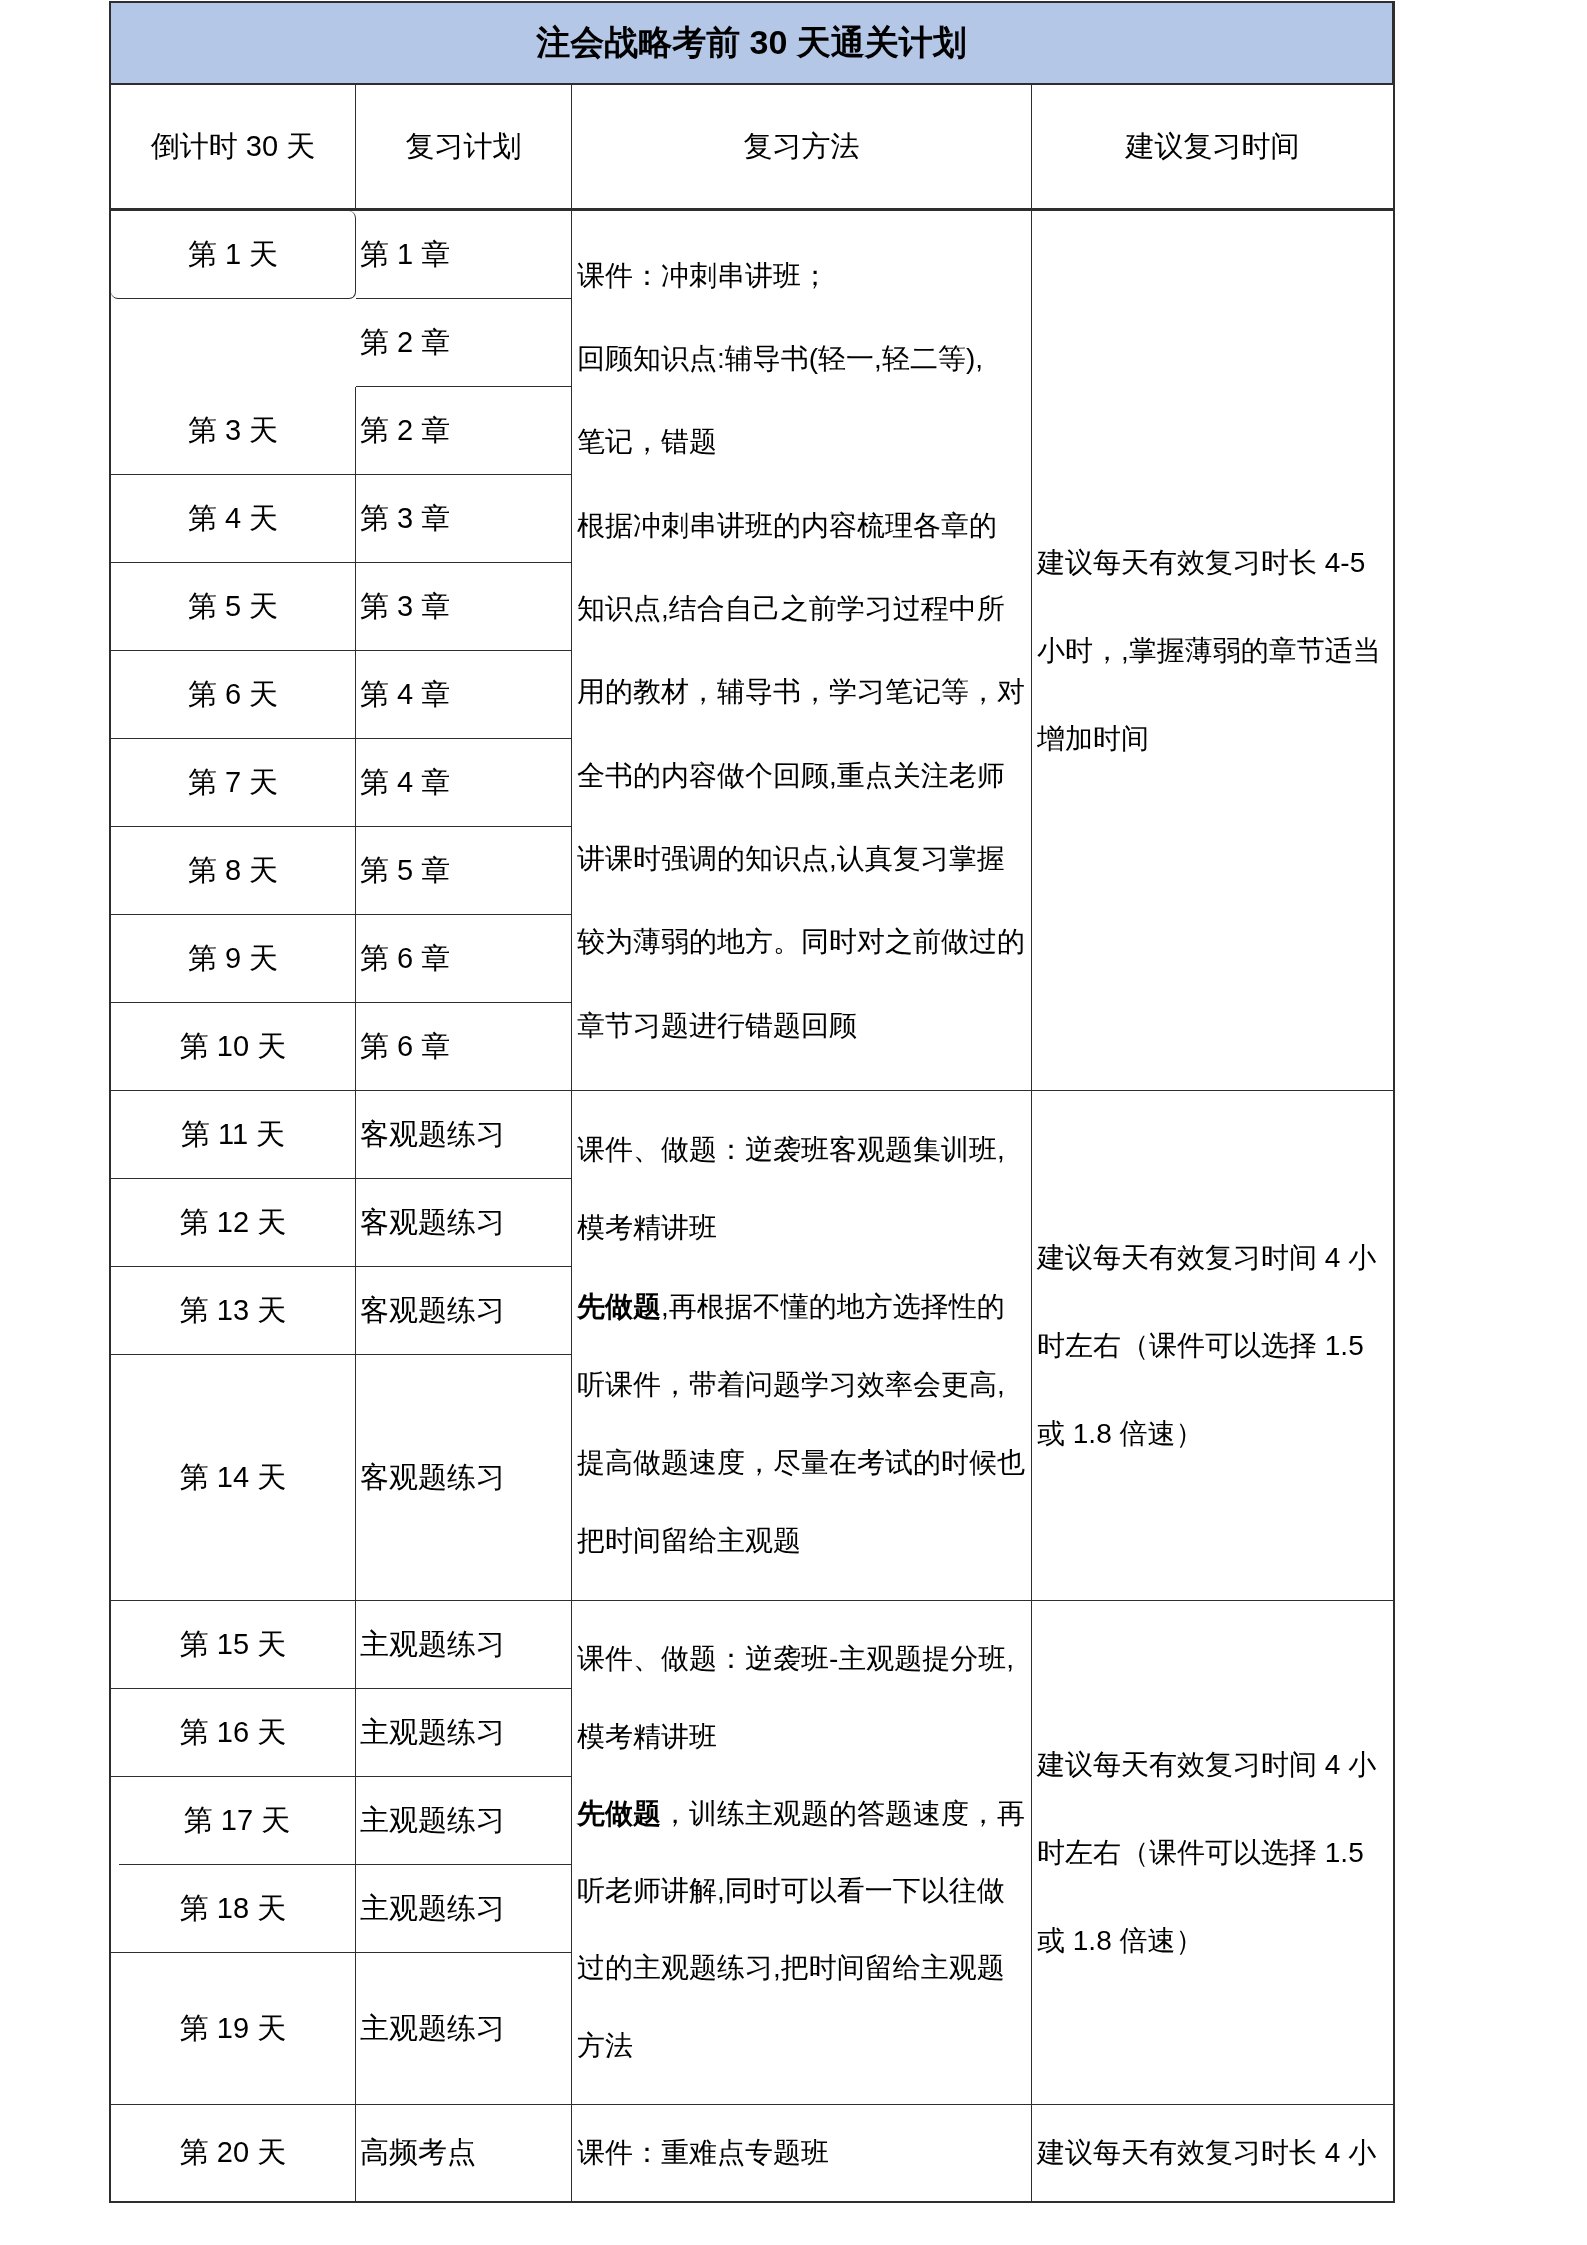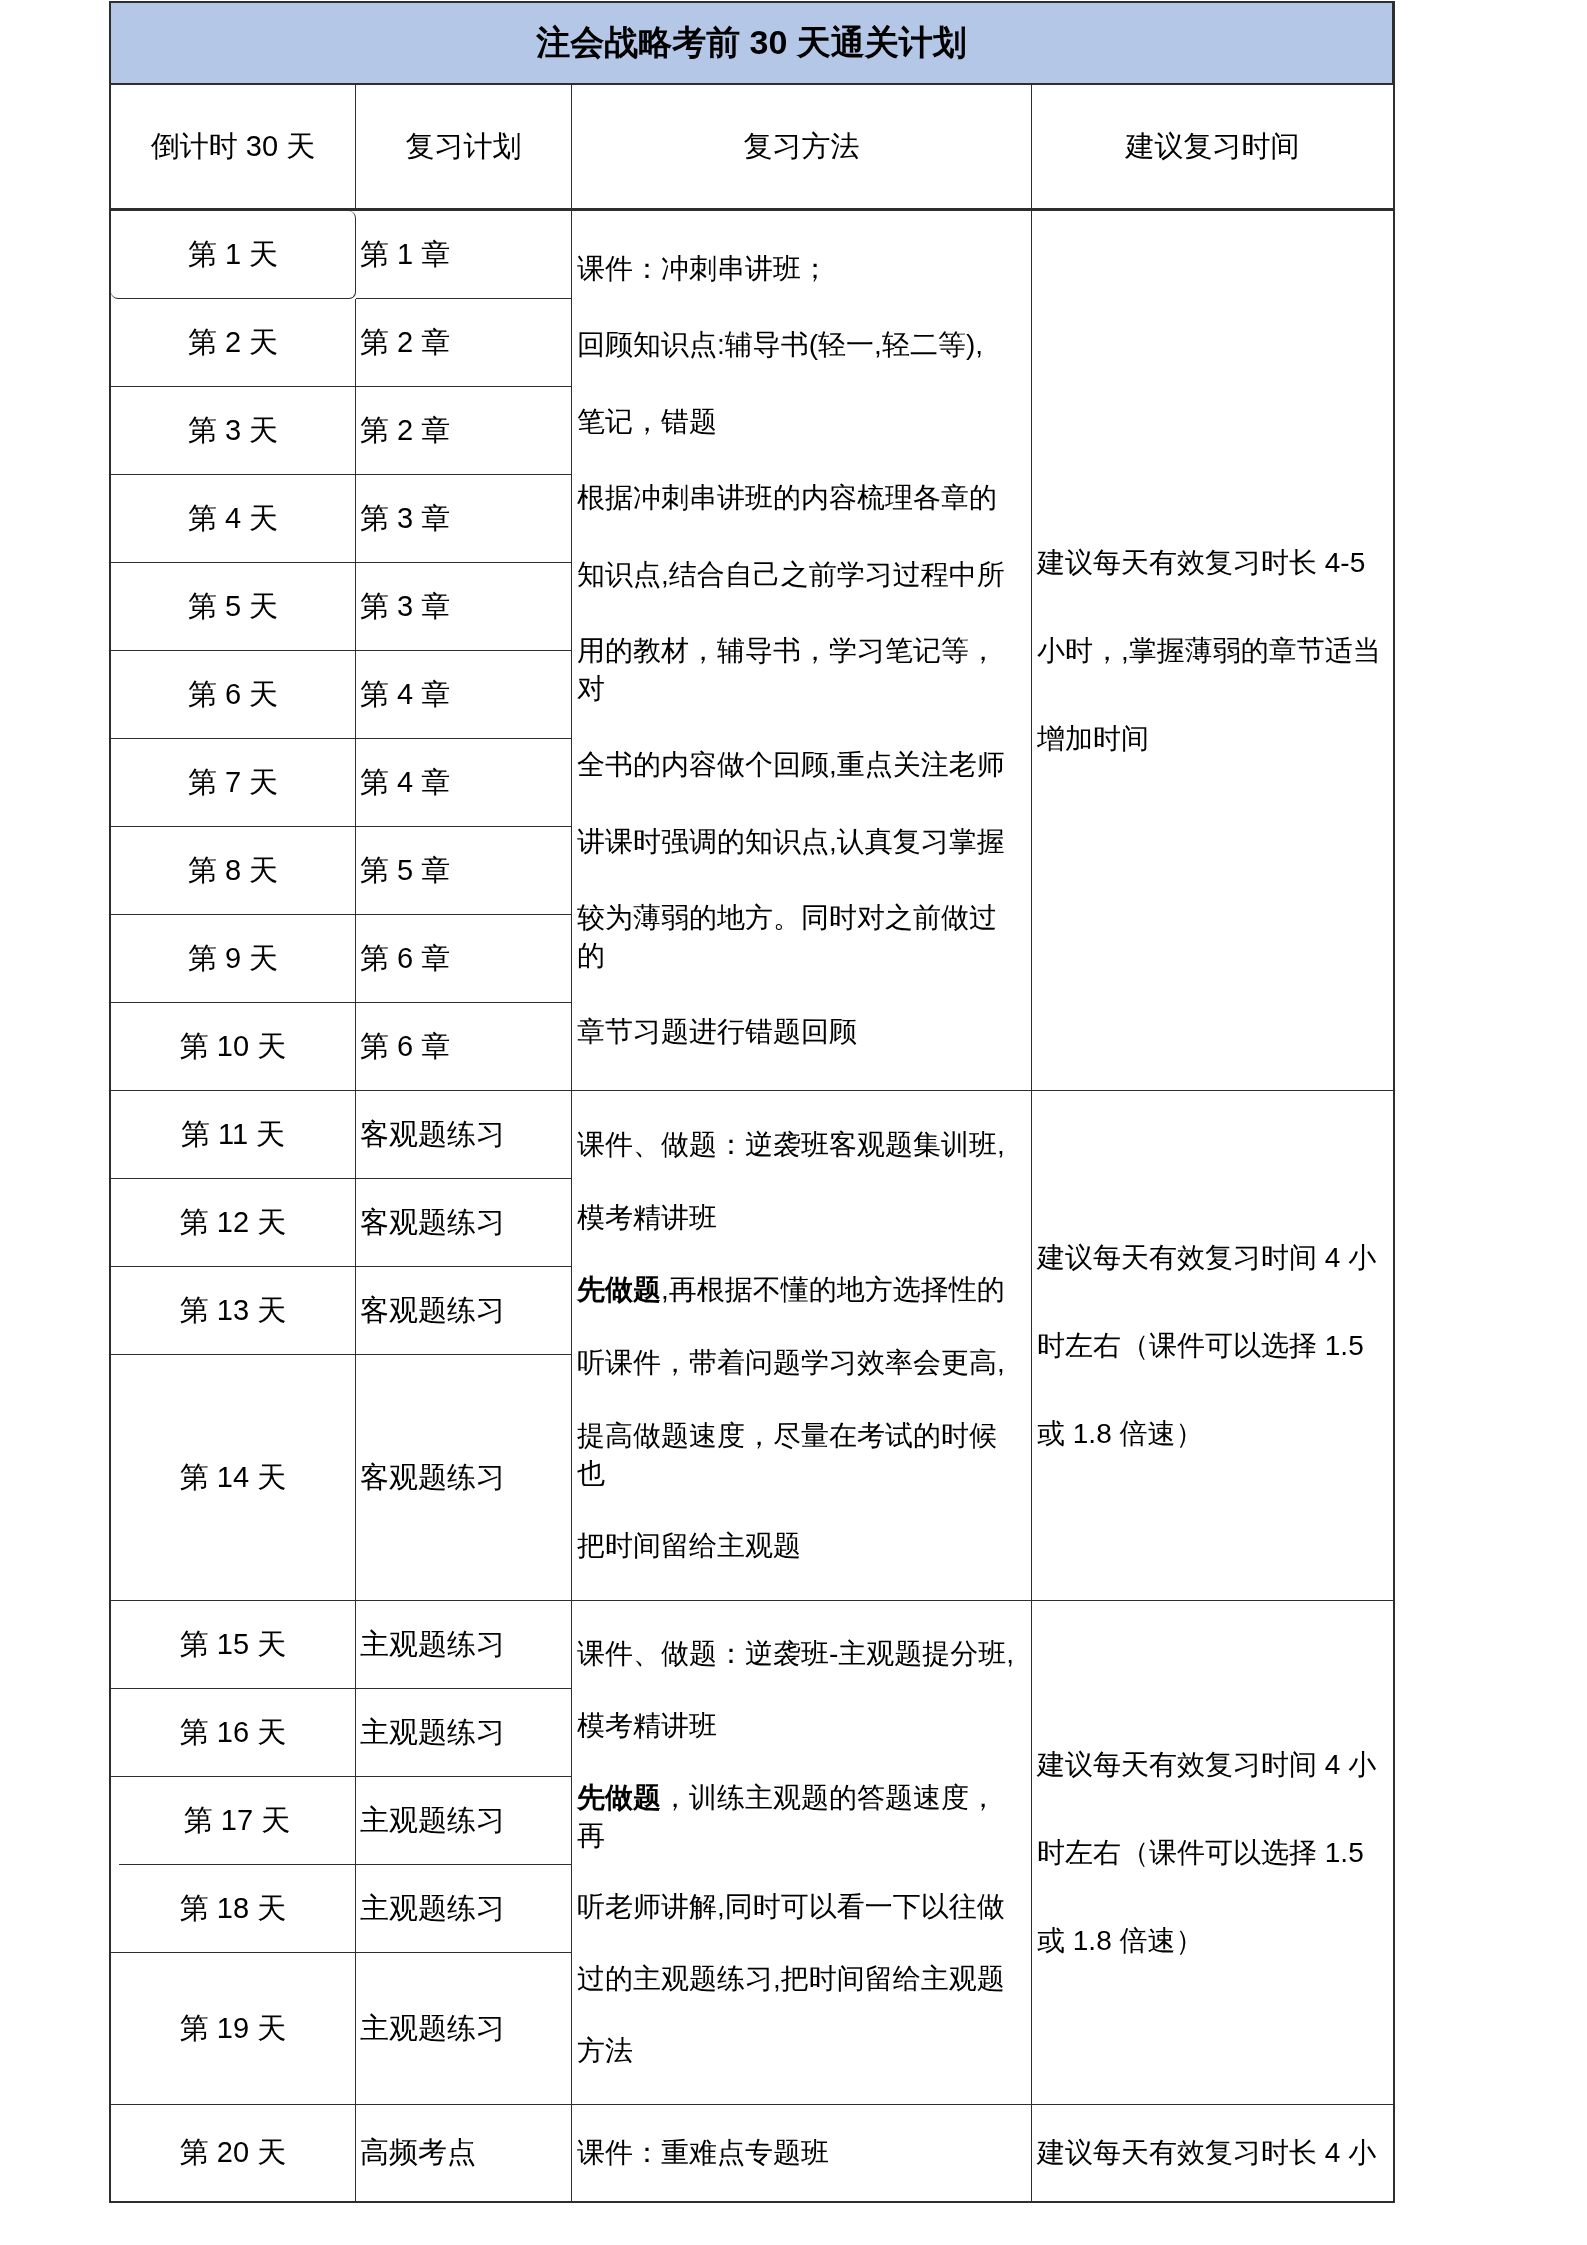--- a/index.html
+++ b/index.html
@@ -45,21 +45,21 @@
     display:flex;align-items:center;justify-content:center;
     font-size:29px;
   }
   .plan-cell{
     display:flex;align-items:center;justify-content:flex-start;
     padding-left:4px;
     font-size:29px;
   }
   .method-cell{
     display:flex;flex-direction:column;justify-content:space-evenly;
-    padding-left:5px;padding-right:12px;
+    padding-left:5px;padding-right:2px;
     font-size:28px;
   }
   .method-line{line-height:1.35;}
   .method-line .seg-bold{font-weight:700;}
   .time-cell{
     display:flex;flex-direction:column;justify-content:center;
     padding-left:5px;padding-right:2px;
     font-size:28px;
   }
   .time-line{line-height:88px;white-space:nowrap;}
@@ -69,21 +69,20 @@
 
 <div class="plan-table" style="grid-template-rows: 82px 126px 88px 88px 88px 88px 88px 88px 88px 88px 88px 88px 88px 88px 88px 246px 88px 88px 88px 88px 152px 96px;">
   <div class="cell title-cell" style="background: rgb(180, 199, 231);">注会战略考前 30 天通关计划</div>
   <div class="cell header-cell" style="grid-column:1;grid-row:2;">倒计时 30 天</div>
   <div class="cell header-cell" style="grid-column:2;grid-row:2;">复习计划</div>
   <div class="cell header-cell" style="grid-column:3;grid-row:2;">复习方法</div>
   <div class="cell header-cell col4" style="grid-column:4;grid-row:2;">建议复习时间</div>
 
 <div class="cell day-cell" style="grid-area: 3 / 1; border-radius: 7px;">第 1 天</div>
     <div class="cell plan-cell" style="grid-area: 3 / 2;">第 1 章</div>
-    <div class="cell day-cell" style="grid-area: 4 / 1;">第 2 天</div>
     <div class="cell plan-cell" style="grid-area: 4 / 2;">第 2 章</div>
     <div class="cell day-cell" style="grid-area: 5 / 1;">第 3 天</div>
     <div class="cell plan-cell" style="grid-area: 5 / 2;">第 2 章</div>
     <div class="cell day-cell" style="grid-area: 6 / 1;">第 4 天</div>
     <div class="cell plan-cell" style="grid-area: 6 / 2;">第 3 章</div>
     <div class="cell day-cell" style="grid-area: 7 / 1;">第 5 天</div>
     <div class="cell plan-cell" style="grid-area: 7 / 2;">第 3 章</div>
     <div class="cell day-cell" style="grid-area: 8 / 1;">第 6 天</div>
     <div class="cell plan-cell" style="grid-area: 8 / 2;">第 4 章</div>
     <div class="cell day-cell" style="grid-area: 9 / 1;">第 7 天</div>

